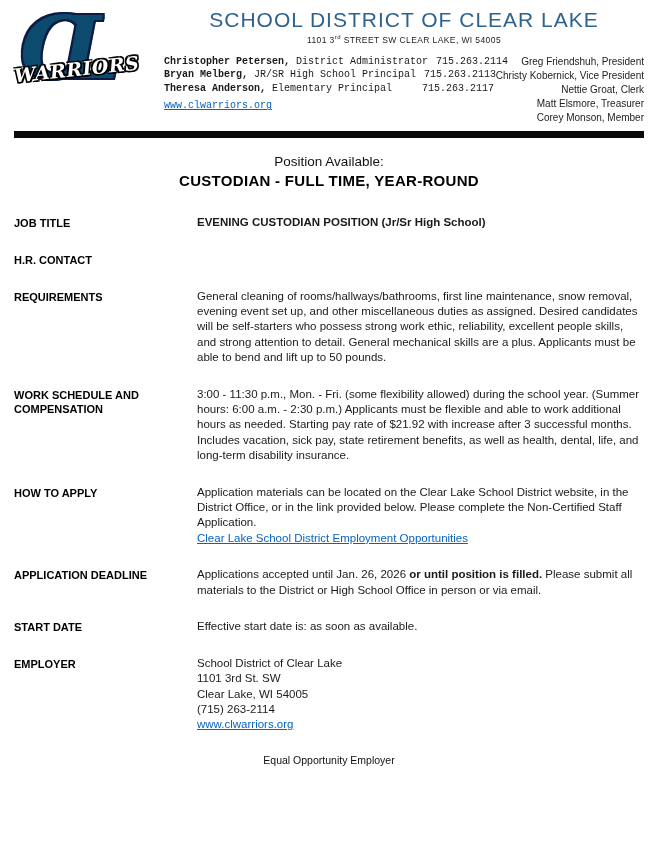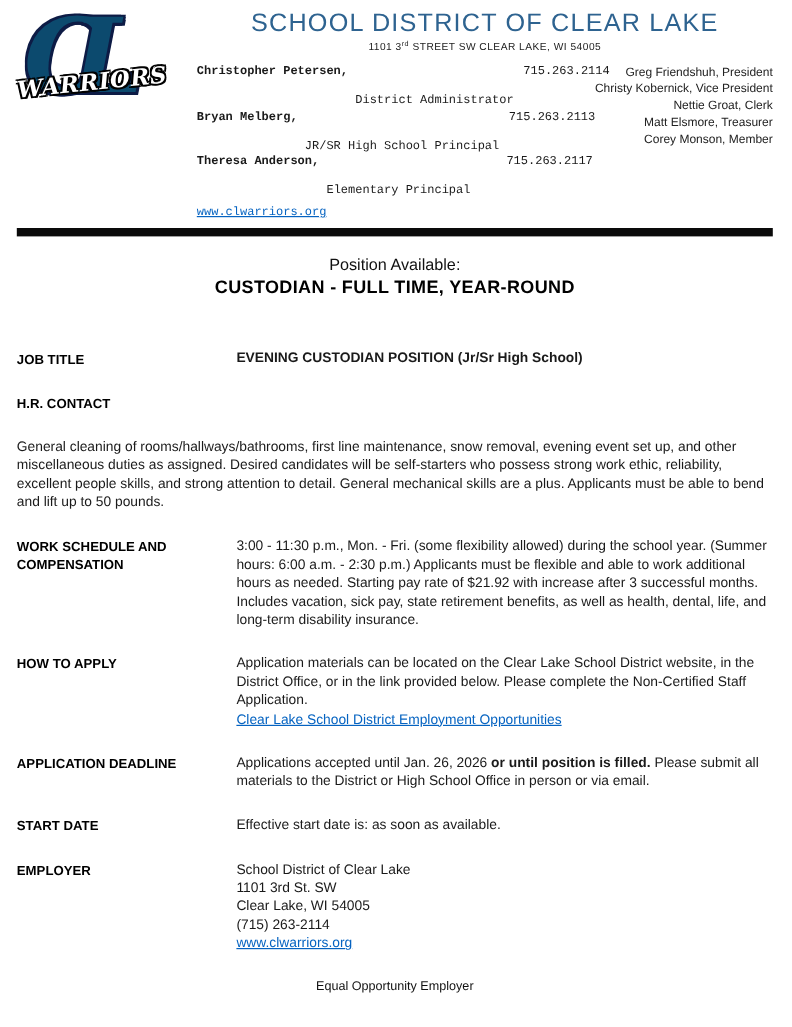--- a/index.html
+++ b/index.html
@@ -27,34 +27,34 @@
     text-align:center; font-size:21px; font-weight:400; color:#2e6390;
     letter-spacing:1px; font-family:"Liberation Sans", sans-serif;
   }
   .district-address { text-align:center; font-size:8.5px; letter-spacing:0.4px; color:#222; margin-top:2px; }
   .district-address sup { font-size:6px; vertical-align:super; }
 
   .contacts-row { display:flex; margin-top:10px; }
   .staff-block { width:330px; font-size:10px; line-height:1.35; text-align:left;font-family:Liberation Mono, monospace; }
   .staff-line { display:flex; }
   .staff-name { font-weight:bold; white-space:pre; }
-  .staff-title { white-space:pre;margin-top:24px; }
+  .staff-title { white-space:pre; }
   .staff-phone { margin-left:auto; padding-left:8px; }
   .website-link { display:inline-block; margin-top:4px; font-size:10px; color:#0563c1; text-decoration:underline; cursor:pointer; }
   .board-block { margin-left:auto; font-size:10px; line-height:1.4; text-align:right; color:#222; }
 
   .divider { height:7px; background:#0a0a0a; margin-top:6px; }
 
   
   .position-block { text-align:center; margin-top:16px; }
   .position-label { font-size:13.5px; color:#111; }
   .position-title { font-size:15px; font-weight:bold; letter-spacing:0.3px; margin-top:3px; color:#000; }
 
   
-  .rows { margin-top:44px; }
+  .rows { margin-top:26px; }
   .row { display:flex; margin-bottom:21px; }
   .row-label { flex:0 0 183px; font-size:11px; font-weight:bold; line-height:1.35; padding-top:1px; color:#000; }
   .row-content { flex:1; font-size:11.5px; line-height:1.34; color:#1a1a1a; }
   .bold { font-weight:bold; }
   .doc-link { color:#0563c1; text-decoration:underline; cursor:pointer; }
   .content-line { display:block; }
 
   
   .footer { text-align:center; font-size:10.5px; margin-top:14px; color:#111; }
 </style>
@@ -115,20 +115,21 @@
       <div class="row-label">JOB TITLE</div>
       <div class="row-content bold">EVENING CUSTODIAN POSITION (Jr/Sr High School)</div>
     </div>
 
     <div class="row">
       <div class="row-label">H.R. CONTACT</div>
     </div>
 
 
     <div class="row">
+      <div class="row-label">REQUIREMENTS</div>
       <div class="row-content">General cleaning of rooms/hallways/bathrooms, first line maintenance, snow removal, evening event set up, and other miscellaneous duties as assigned.  Desired candidates will be self-starters who possess strong work ethic, reliability, excellent people skills, and strong attention to detail.  General mechanical skills are a plus.  Applicants must be able to bend and lift up to 50 pounds.</div>
     </div>
 
     <div class="row">
       <div class="row-label">WORK SCHEDULE AND COMPENSATION</div>
       <div class="row-content">3:00 - 11:30 p.m., Mon. - Fri. (some flexibility allowed) during the school year.  (Summer hours: 6:00 a.m. - 2:30 p.m.)  Applicants must be flexible and able to work additional hours as needed.  Starting pay rate of $21.92 with increase after 3 successful months.  Includes vacation, sick pay, state retirement benefits, as well as health, dental, life, and long-term disability insurance.</div>
     </div>
 
     <div class="row">
       <div class="row-label">HOW TO APPLY</div>

